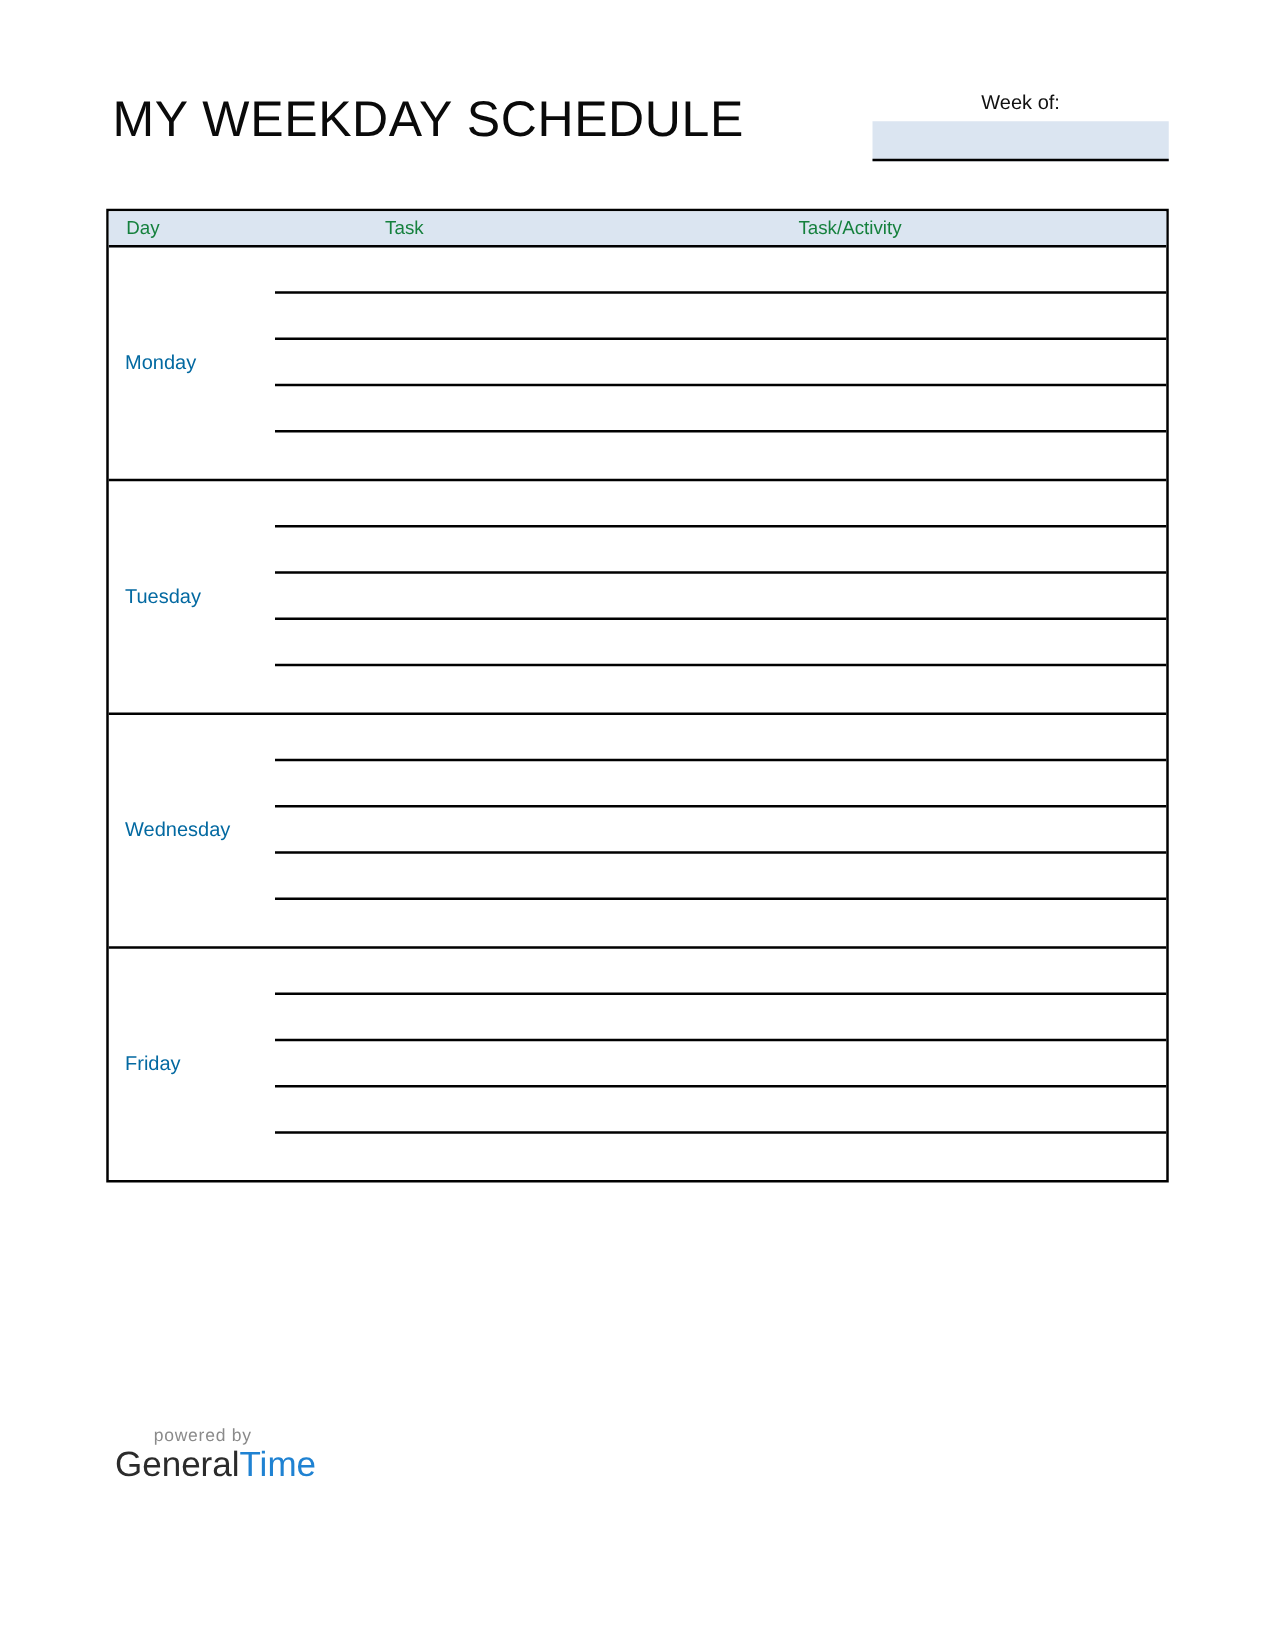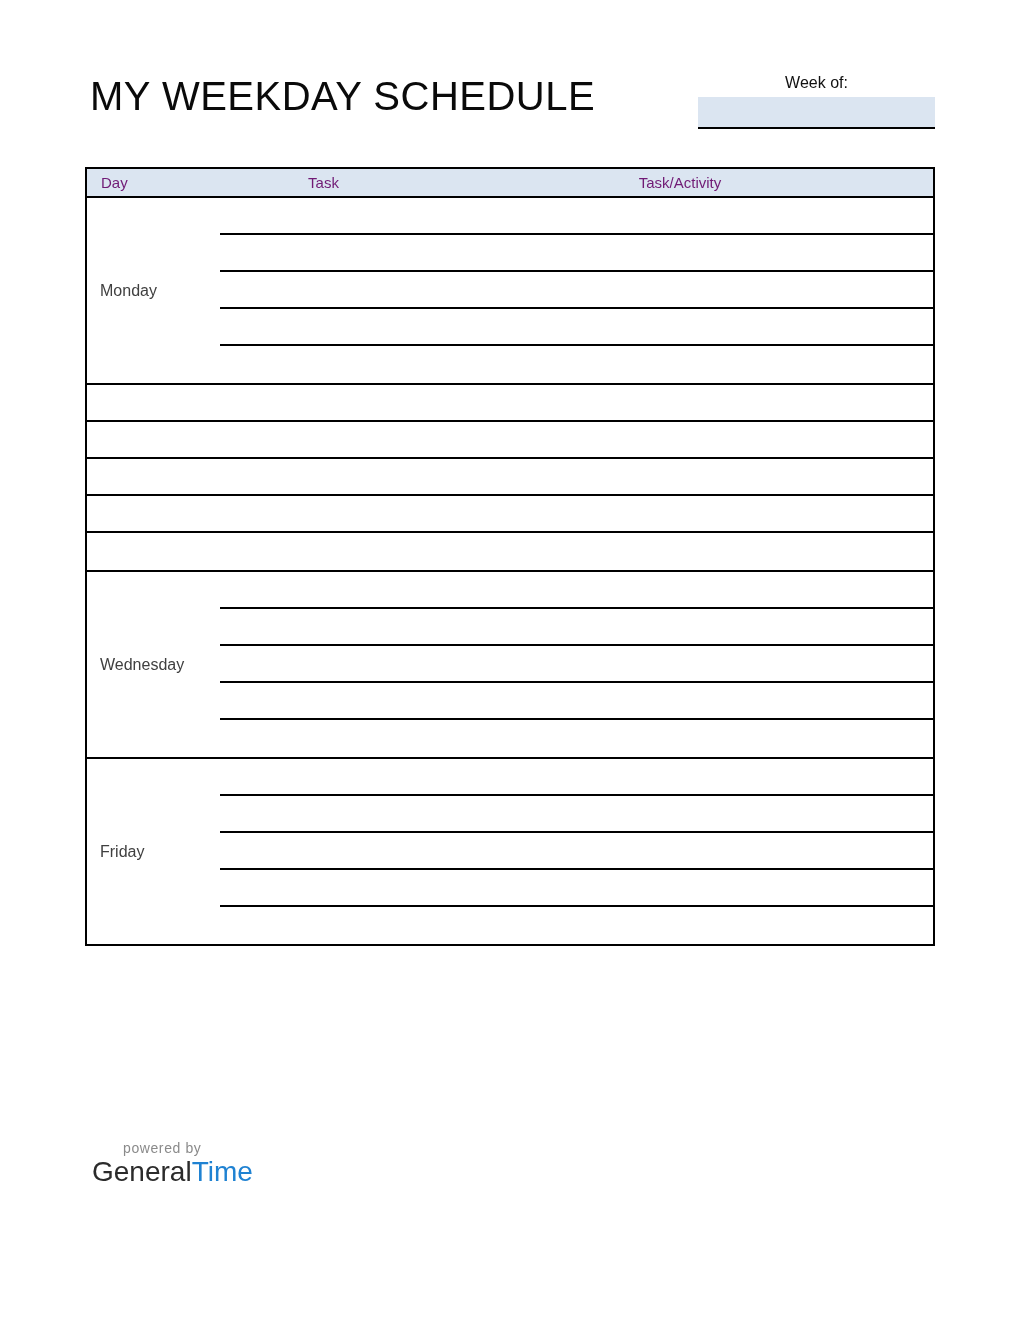--- a/index.html
+++ b/index.html
@@ -27,30 +27,30 @@
     background:var(--week-box-bg);border-bottom:2px solid var(--table-border);
     box-sizing:border-box;
   }
   .table{
     position:absolute;left:85px;top:167px;width:850px;
     border:2px solid var(--table-border);box-sizing:border-box;background:#fff;
   }
   .thead{
     display:flex;align-items:center;height:29px;background:var(--header-bg);
     border-bottom:2px solid var(--table-border);box-sizing:border-box;
-    font-size:15px;color:#701a75;justify-content:flex-end;
+    font-size:15px;color:#15803d;justify-content:flex-end;
   }
   .th-day{width:133px;padding-left:14px;box-sizing:border-box;}
   .th-time{width:207px;text-align:center;}
   .th-task{flex:1;text-align:center;}
   .day-block{display:flex;height:185px;}
   .day-block:not(:first-child){border-top:2px solid var(--table-border);}
   .day-label{
     width:133px;box-sizing:border-box;padding-left:13px;
-    display:flex;align-items:center;font-size:16px;color:#404040;
+    display:flex;align-items:center;font-size:16px;color:#0369a1;
   }
   .entry-lines{flex:1;display:flex;flex-direction:column;}
   .entry-row{height:37px;box-sizing:border-box;border-bottom:2px solid var(--table-border);}
   .entry-row:last-child{border-bottom:none;}
   .powered{
     position:absolute;left:101px;top:1140px;font-size:14px;
     color:var(--powered-gray);letter-spacing:0.6px;margin-left:22px;
   }
   .brand{position:absolute;left:92px;top:1157px;font-size:28px;line-height:1.1;white-space:nowrap;}
   .brand-general{color:#2b2b2b;}
@@ -78,20 +78,21 @@
       <div class="entry-lines">
             <div class="entry-row"></div>
             <div class="entry-row"></div>
             <div class="entry-row"></div>
             <div class="entry-row"></div>
             <div class="entry-row"></div>
           </div>
     </div>
 
     <div class="day-block">
+      <div class="day-label">Tuesday</div>
       <div class="entry-lines">
             <div class="entry-row"></div>
             <div class="entry-row"></div>
             <div class="entry-row"></div>
             <div class="entry-row"></div>
             <div class="entry-row"></div>
           </div>
     </div>
 
     <div class="day-block">

